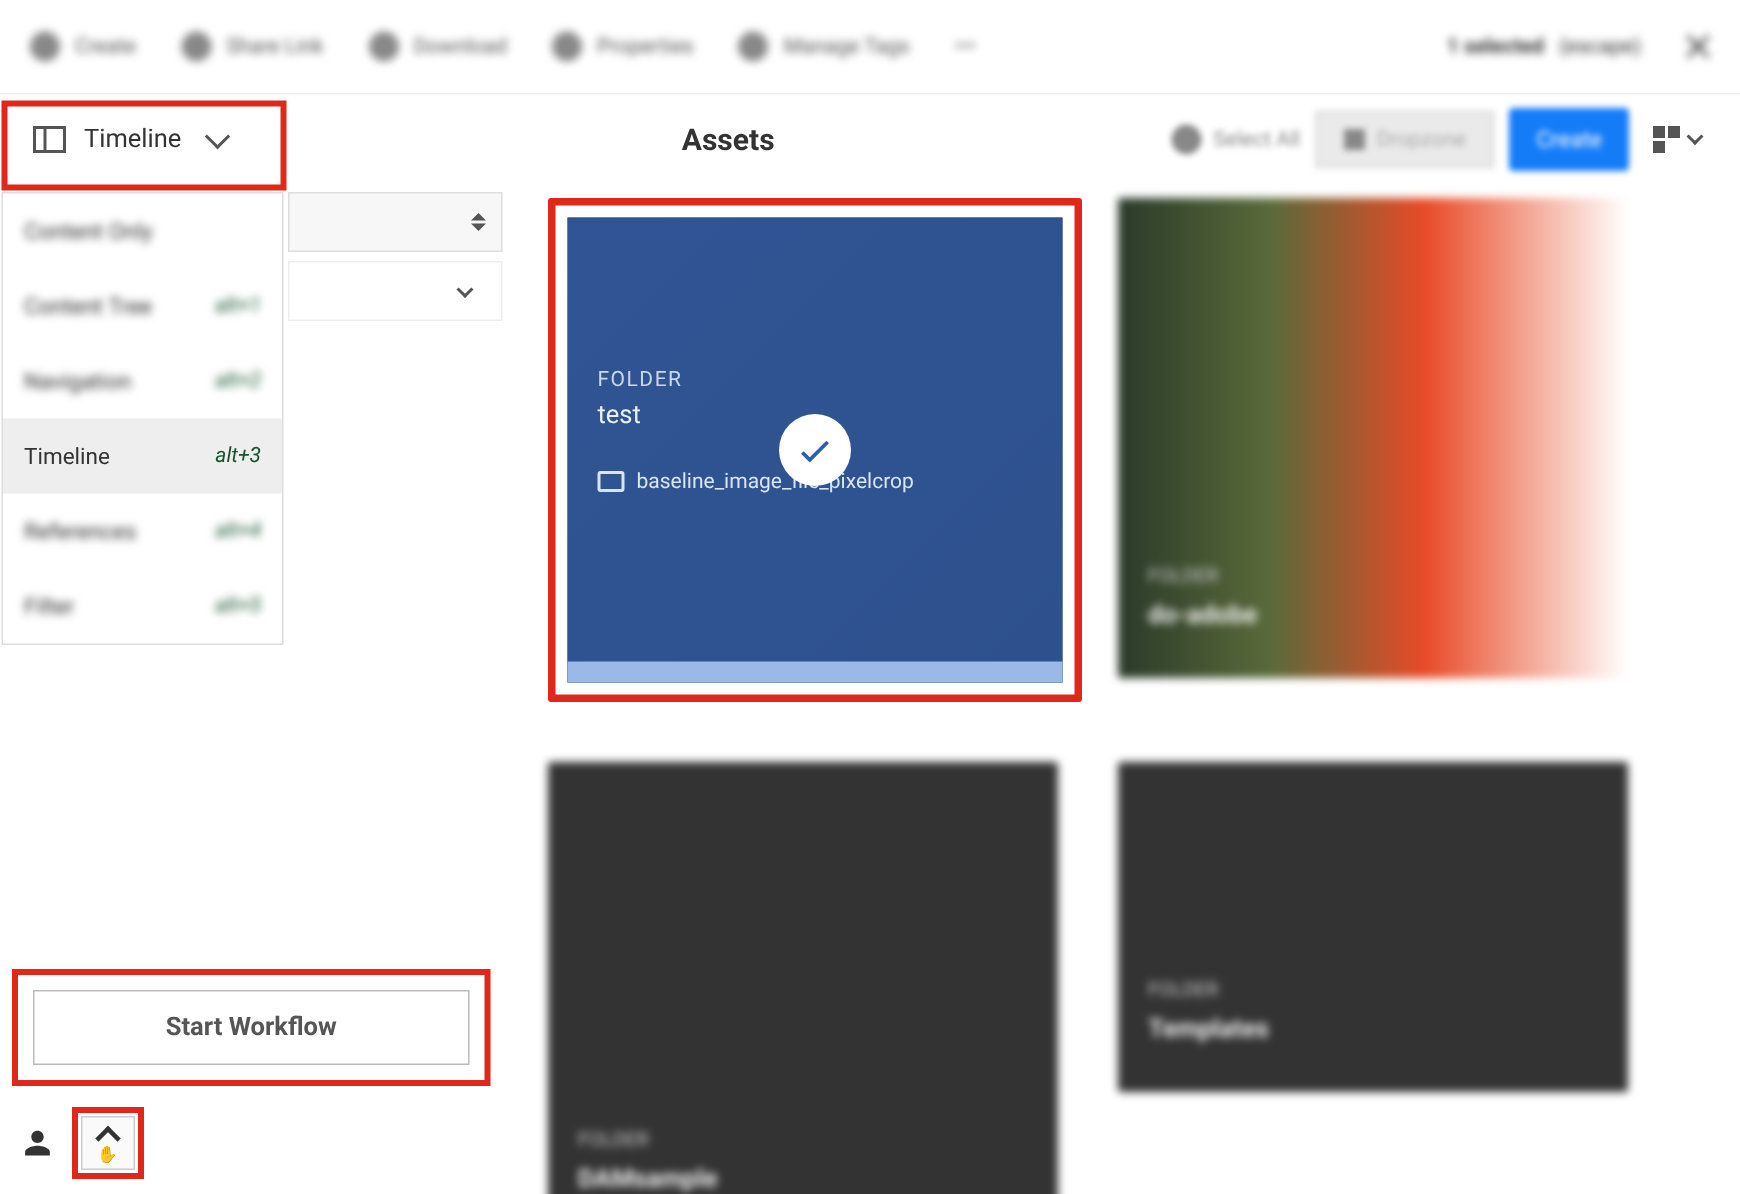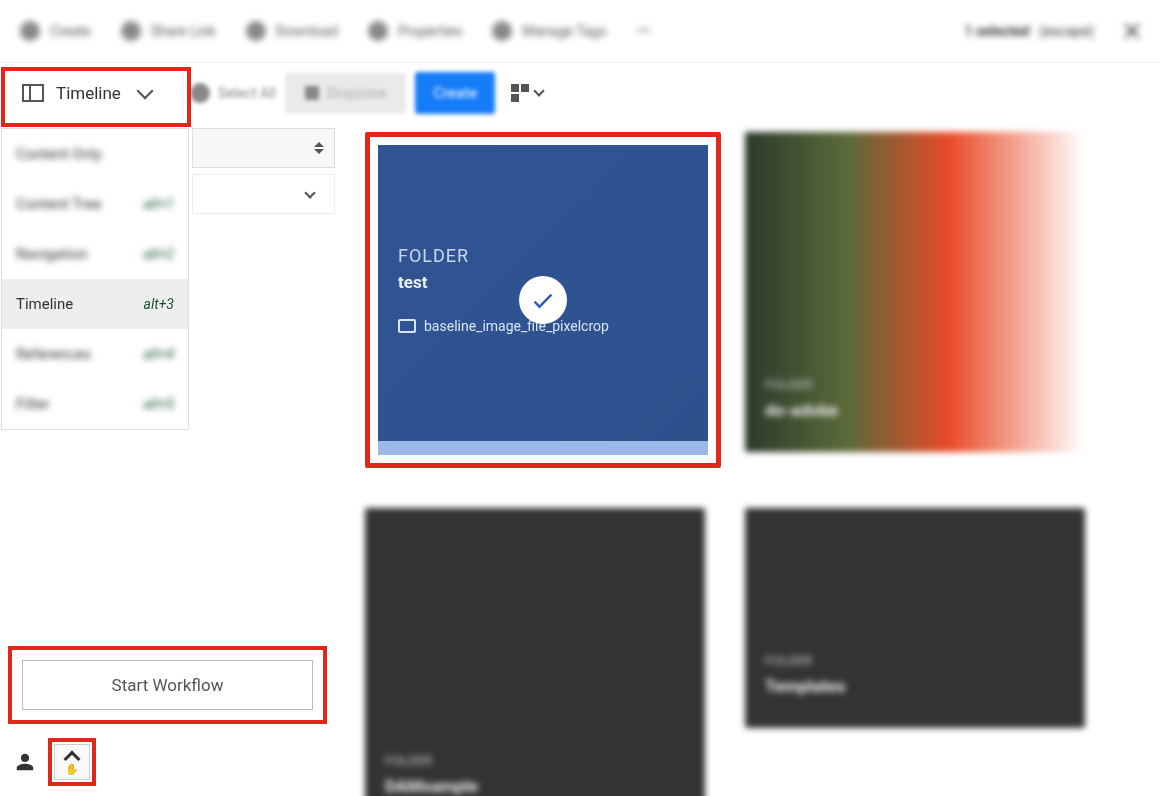--- a/index.html
+++ b/index.html
@@ -55,39 +55,39 @@
   .filter-row { height: 40px; border: 1px solid #ddd; background: #f7f7f7; display: flex; align-items: center; justify-content: flex-end; padding: 0 10px; margin-top: 6px; }
   .updown-icon { width: 10px; display: flex; flex-direction: column; gap: 2px; }
   .updown-icon span { width: 0; height: 0; border-left: 5px solid transparent; border-right: 5px solid transparent; }
   .updown-icon span:first-child { border-bottom: 5px solid #555; }
   .updown-icon span:last-child { border-top: 5px solid #555; }
   .expand-row { height: 40px; border: 1px solid #eee; display: flex; align-items: center; justify-content: flex-end; padding: 0 20px; margin-top: 6px; }
 
   
   .left-bottom { margin-top: auto; }
   .workflow-box { border: 4px solid #e0271a; padding: 10px; margin: 4px 8px; }
-  .workflow-btn { width: 100%; height: 50px; border: 1px solid #bbb; background: #fff; display: flex; align-items: center; justify-content: center; font-size: 17px; font-weight: normal; color: #555; }
+  .workflow-btn { width: 100%; height: 50px; border: 1px solid #bbb; background: #fff; display: flex; align-items: center; justify-content: center; font-size: 17px; font-weight: bold; color: #555; }
   .comment-row { display: flex; align-items: center; padding: 10px 14px; gap: 12px; }
   .user-icon { width: 22px; height: 22px; }
   .user-icon svg { width: 100%; height: 100%; fill: #333; }
   .comment-input { flex: 1; height: 40px; padding: 0 12px; border: none; background: #f5f5f5; font-size: 15px; font-style: italic; color: #aaa; outline: none; }
   .expand-btn-box { border: 4px solid #e0271a; padding: 2px; }
   .expand-btn { width: 36px; height: 36px; border: 1px solid #ccc; display: flex; flex-direction: column; align-items: center; justify-content: center; background: #fafafa; }
   .chevron-up { width: 12px; height: 12px; border-left: 3px solid #333; border-top: 3px solid #333; transform: rotate(45deg); margin-top: 4px; }
   .cursor-icon { font-size: 11px; margin-top: -2px; }
 
   
   .content { flex: 1; padding: 10px 30px; overflow: auto; }
   .cards { display: grid; grid-template-columns: repeat(2, 340px); gap: 40px; }
   .card { position: relative; width: 340px; height: 320px; background: #333; overflow: hidden; border-radius: 2px; }
   .card.selected-wrap { border: 5px solid #e0271a; padding: 8px; width: 356px; height: 336px; background: #fff; }
   .card.selected-wrap .inner { width: 100%; height: 100%; position: relative; background: linear-gradient(rgba(50,90,160,0.82), rgba(50,90,160,0.82)), linear-gradient(135deg, #2a3a5a, #1a2a3a); }
   .card-overlay { position: absolute; left: 0; right: 0; top: 100px; padding: 0 20px; color: #eaf0fa; }
-  .folder-tag { font-size: 18px; letter-spacing: 1px; color: #c9d6ee; }
-  .folder-name { font-size: 17px; font-weight: bold; margin-top: 6px; color: #eaf0fa; }
+  .folder-tag { font-size: 14px; letter-spacing: 1px; color: #c9d6ee; }
+  .folder-name { font-size: 17px; font-weight: normal; margin-top: 6px; color: #eaf0fa; }
   .file-row { display: flex; align-items: center; gap: 8px; margin-top: 26px; font-size: 14px; color: #d9e4f7; }
   .img-icon { width: 18px; height: 14px; border: 2px solid #d9e4f7; border-radius: 2px; position: relative; }
   .check-badge { position: absolute; left: 50%; top: 50%; transform: translate(-50%, -50%); width: 48px; height: 48px; background: #fff; border-radius: 50%; display: flex; align-items: center; justify-content: center; }
   .check-badge svg { width: 28px; height: 28px; fill: #2d5db5; }
   .selected-footer { position: absolute; left: 0; right: 0; bottom: 0; height: 14px; background: #9bb9e6; }
 
   .card.blurred { filter: blur(3px); background: linear-gradient(#333, #333); }
   .card.blurred.has-img1 { background: linear-gradient(90deg, #2a3a2a 0%, #5a6a3a 30%, #e84a27 60%, #fff 100%); }
   .card .blur-text { position: absolute; left: 20px; bottom: 60px; color: #ccc; font-size: 13px; }
   .card .blur-name { position: absolute; left: 20px; bottom: 32px; color: #eee; font-size: 17px; font-weight: bold; }
@@ -129,20 +129,21 @@
 </div>
 
 <div class="highlight-box1"></div>
 
 <div class="rail-row">
   <div class="rail-dropdown">
     <span class="rail-icon"></span>
     <span class="rail-label">Timeline</span>
     <span class="chevron-down"></span>
   </div>
+  <div class="page-title">Assets</div>
   <div class="right-tools">
     <div class="select-all">
       <span class="check-circle"></span>
       <span>Select All</span>
     </div>
     <div class="dropzone">
       <span class="down-arrow"></span>
       <span>Dropzone</span>
     </div>
     <div class="create-btn">

